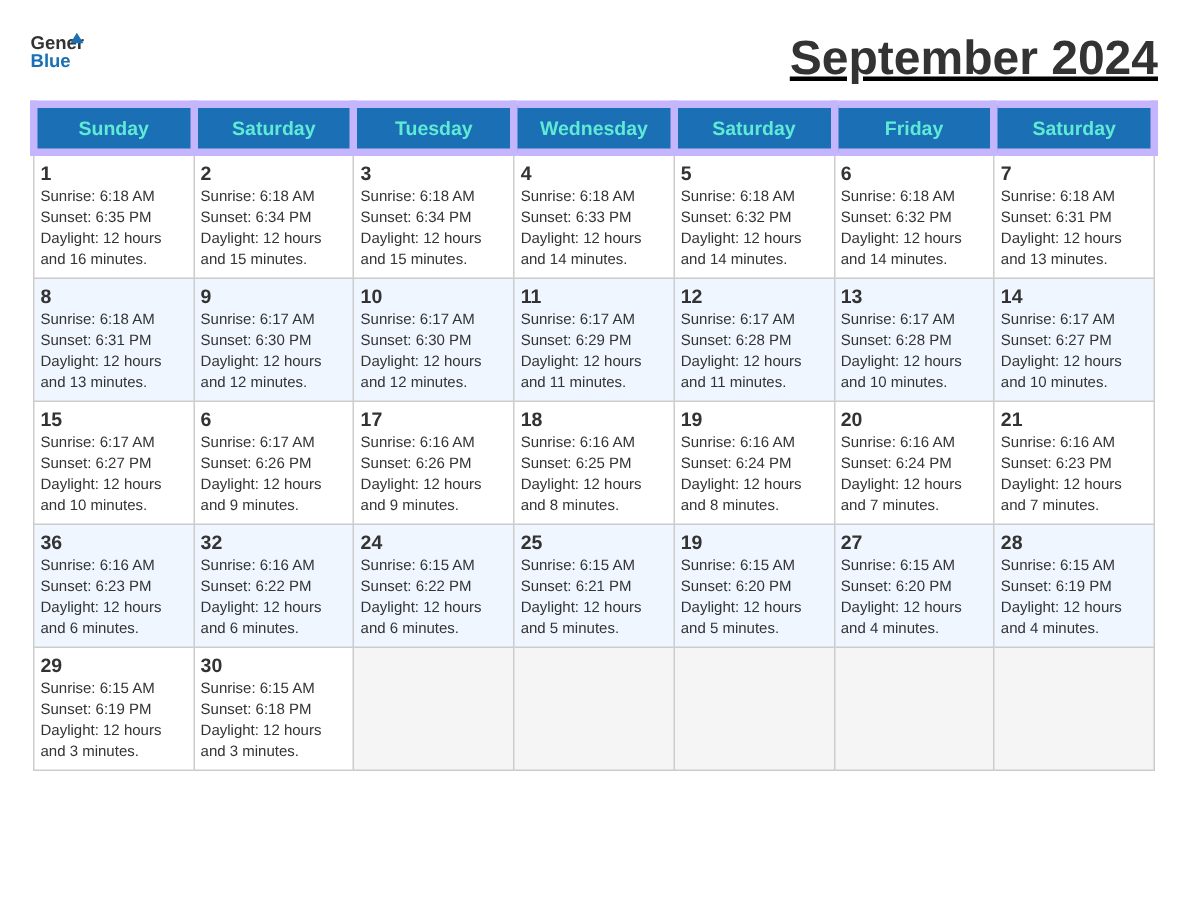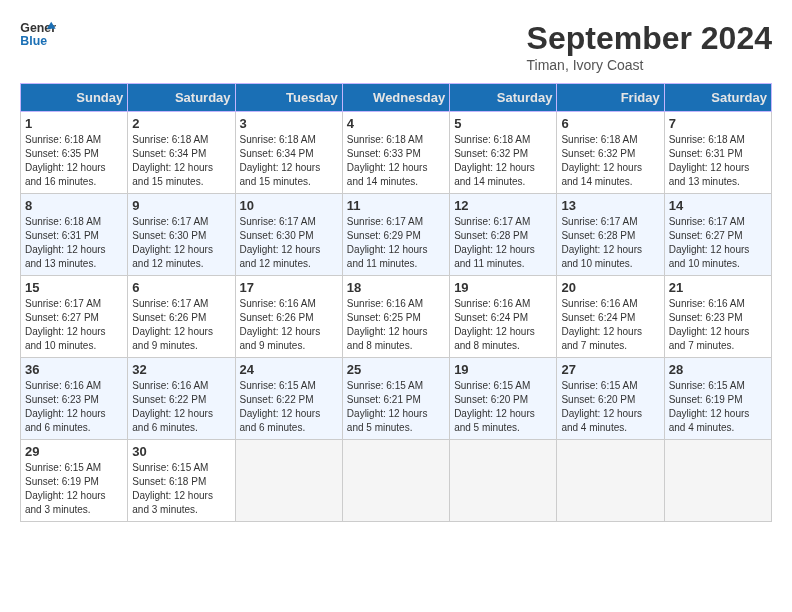--- a/index.html
+++ b/index.html
@@ -19,44 +19,45 @@
     .logo {
       display: flex;
       align-items: center;
       gap: 4px;
     }
     .logo-icon {
       width: 36px;
       height: 30px;
     }
     .title-section {
-      text-align: left;
+      text-align: right;
+      text-decoration: underline;
     }
     .month-title {
       font-size: 32px;
       font-weight: bold;
       color: #333;
     }
     .location {
       font-size: 14px;
       color: #555;
     }
     table {
       width: 100%;
       border-collapse: collapse;
       table-layout: fixed;
     }
     th {
       background-color: #1a6fb5;
-      color: #e5e5e5;
+      color: #5eead4;
       font-size: 13px;
       font-weight: bold;
       padding: 6px 4px;
-      text-align: right;
-      border: 1px solid #c4b5fd;
+      text-align: center;
+      border: 5px solid #c4b5fd;
     }
     td {
       border: 1px solid #ccc;
       vertical-align: top;
       padding: 4px;
       font-size: 10px;
       color: #333;
       background: #fff;
       height: 80px;
     }
@@ -83,21 +84,20 @@
 <div class="header">
   <div class="logo">
     <svg class="logo-icon" viewBox="0 0 40 34">
       <text x="0" y="14" font-size="14" font-weight="bold" fill="#333">General</text>
       <text x="0" y="28" font-size="14" font-weight="bold" fill="#1a6fb5">Blue</text>
       <polygon points="35,2 40,10 30,10" fill="#1a6fb5"></polygon>
     </svg>
   </div>
   <div class="title-section">
     <div class="month-title">September 2024</div>
-    <div class="location">Timan, Ivory Coast</div>
   </div>
 </div>
 
 <table>
   <thead>
     <tr>
       <th>Sunday</th>
       <th>Saturday</th>
       <th>Tuesday</th>
       <th>Wednesday</th>

